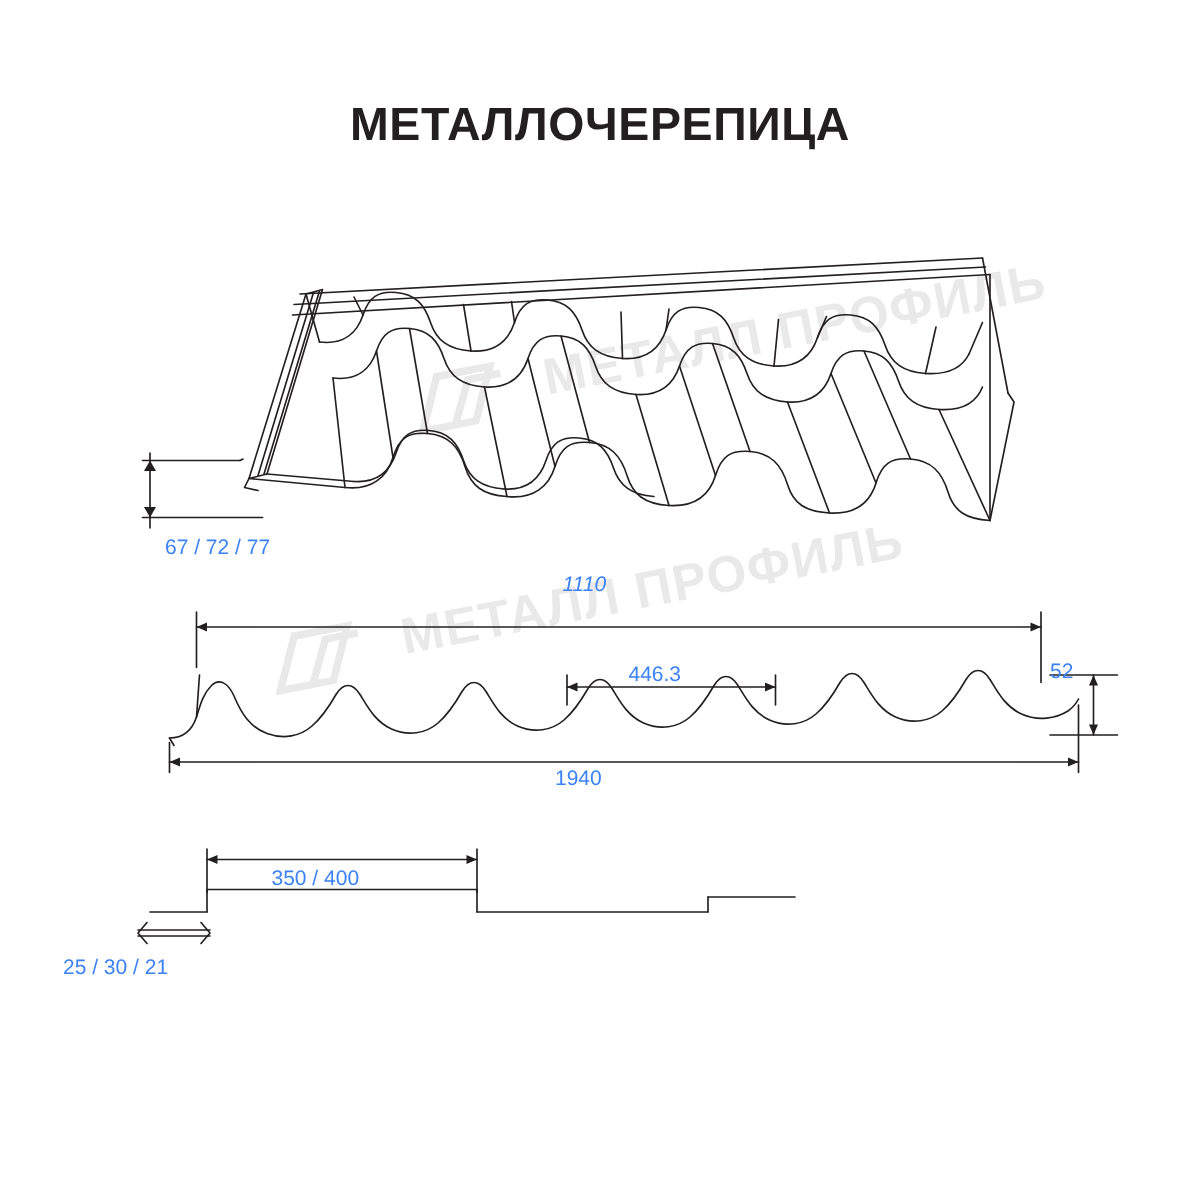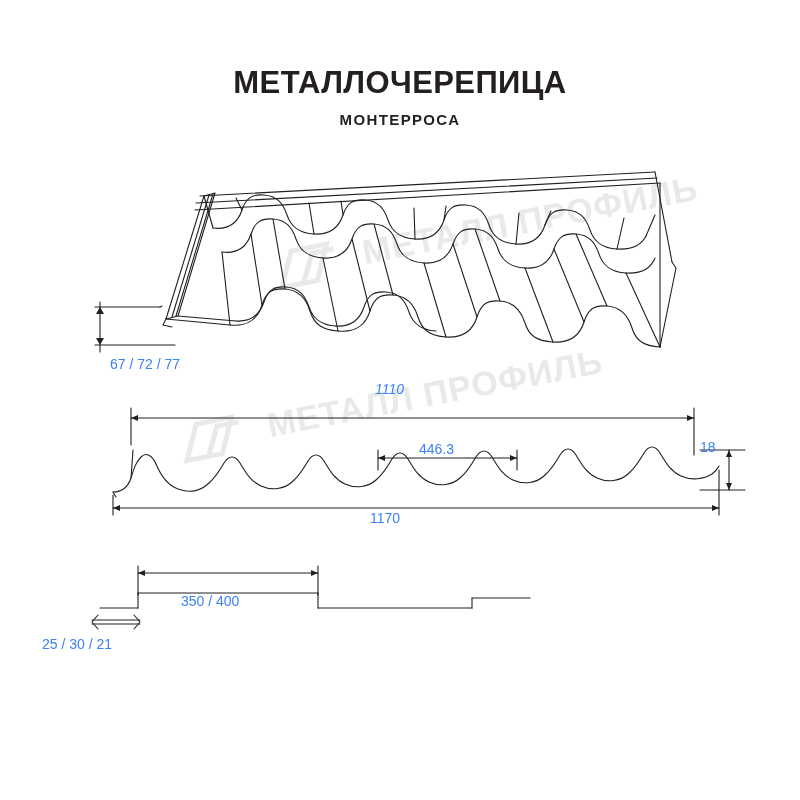--- a/index.html
+++ b/index.html
@@ -86,21 +86,20 @@
       <svg width="78" height="46" viewBox="0 0 78 46">
         <polygon points="4,42 20,8 56,8 40,42" fill="none" stroke="#e9e9e9" stroke-width="5"></polygon>
         <polyline points="26,42 40,14 62,14" fill="none" stroke="#e9e9e9" stroke-width="5"></polyline>
       </svg>
       <span class="wm-text">МЕТАЛЛ ПРОФИЛЬ</span>
     </div>
   </div>
 
   <div class="title-block">
     <div class="title-main">МЕТАЛЛОЧЕРЕПИЦА</div>
-    <div class="title-sub">МОНТЕРРОСА</div>
   </div>
 
   <svg class="drawing" viewBox="0 0 800 800">
     <g fill="none" stroke="#231f20" stroke-width="1.1" stroke-linejoin="round" stroke-linecap="round">
 
       <g>
 
         <path d="M195,210 L660,183"></path>
         <path d="M200,196 L655,172"></path>
         <path d="M196,203 L657,178"></path>
@@ -323,18 +322,18 @@
         <path d="M98,615 L92,622 L98,629"></path>
         <path d="M134,615 L140,622 L134,629"></path>
       </g>
 
     </g>
   </svg>
 
   <div class="label" style="left:110px; top:356px;">67 / 72 / 77</div>
   <div class="label" style="left:375px; top:381px;font-style:italic;">1110</div>
   <div class="label" style="left:419px; top:441px;">446.3</div>
-  <div class="label" style="left:370px; top:510px;">1170</div>
-  <div class="label" style="left:700px; top:439px;">18</div>
-  <div class="label" style="left:181px; top:593px;">350 / 400</div>
+  <div class="label" style="left:370px; top:510px;">1940</div>
+  <div class="label" style="left:700px; top:439px;">52</div>
+  <div class="label" style="left:181px; top:577px;">350 / 400</div>
   <div class="label" style="left:42px; top:636px;">25 / 30 / 21</div>
 
 </div>
 
 </body></html>

